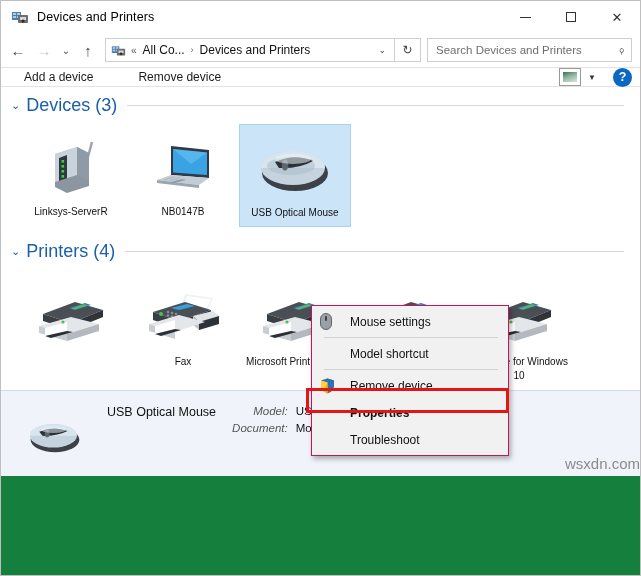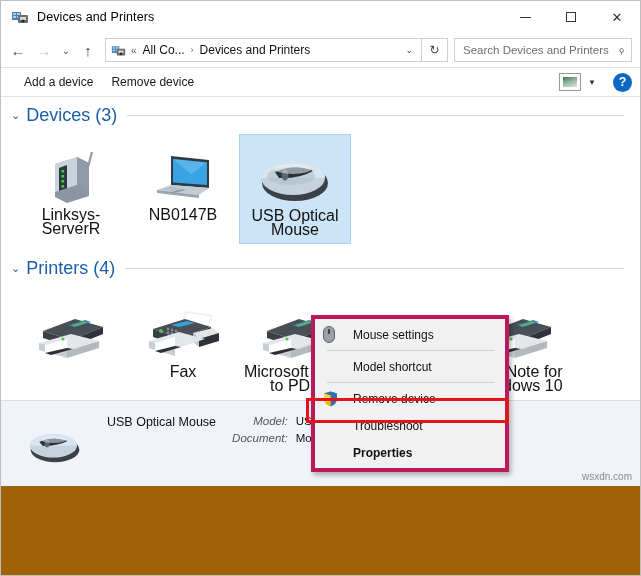--- a/index.html
+++ b/index.html
@@ -6,21 +6,21 @@
   html, body {
     margin: 0; padding: 0;
     width: 641px; height: 576px;
     background: #ffffff;
     font-family: "Liberation Sans", sans-serif;
     overflow: hidden;
   }
   #window {
     position: relative;
     width: 641px; height: 576px;
-    background: #a16207;
+    background: #15803d;
     border: 1px solid #bfbfbf;
     overflow: hidden;
   }
 
   
   .titlebar {
     height: 32px;
     display: flex;
     align-items: center;
     background: #ffffff;
@@ -71,41 +71,42 @@
     white-space: nowrap;
   }
   .crumb-sep { font-size: 9px; color: #666; margin: 0 6px; }
   .crumb-drop { margin-left: auto; font-size: 9px; color: #444; padding: 0 4px; }
   .refreshbtn {
     width: 26px; height: 24px; border: 1px solid #cfcfcf; border-left: none;
     display: flex; align-items: center; justify-content: center;
     font-size: 12px; color: #444; background: #fff; flex: none;
   }
   .searchbox {
-    width: 178px; height: 24px; flex: none;
+    width: 205px; height: 24px; flex: none;
     border: 1px solid #cfcfcf; background: #fff;
     display: flex; align-items: center;
     margin-left: 6px; padding: 0 6px;
   }
   .searchbox input {
     border: none; outline: none; flex: 1; min-width: 0;
     font-family: "Liberation Sans", sans-serif;
     font-size: 11.5px; color: #333; background: transparent;
   }
   .searchbox input::placeholder { color: #6e6e6e; }
   .search-icon { font-size: 12px; color: #444; transform: rotate(-45deg); }
 
   
   .cmdbar {
-    height: 30px;
+    height: 20px;
     display: flex; align-items: center;
     border-top: 1px solid #e3e3e3;
     border-bottom: 1px solid #e3e3e3;
     background: #ffffff;
     padding: 0 8px 0 14px;
+    gap: 27px;
   }
   .cmd {
     font-size: 12px; color: #1a1a1a;
     padding: 4px 9px; cursor: default;
   }
   .cmdbar .right { margin-left: auto; display: flex; align-items: center; gap: 2px; }
   .viewbtn {
     width: 22px; height: 18px; border: 1px solid #9a9a9a;
     display: flex; align-items: center; justify-content: center;
     background: #fff;
@@ -133,52 +134,52 @@
   .tile-row { display: flex; padding: 6px 0 0 14px; }
   .tile {
     width: 112px;
     padding: 8px 2px 6px;
     display: flex; flex-direction: column; align-items: center;
     text-align: center;
   }
   .tile.selected { background: #cce4f7; border: 1px solid #a8d3ef; }
   .tile-icon { height: 66px; display: flex; align-items: flex-end; justify-content: center; }
   .tile-label {
-    font-size: 16px; color: #111; line-height: 14px;
-    word-wrap: break-word;
+    font-size: 10px; color: #111; line-height: 14px;
+    margin-top: 7px; word-wrap: break-word;
   }
 
   
   .details {
     position: absolute; left: 0; right: 0; bottom: 0;
     height: 86px;
     background: #f0f4fa;
     border-top: 1px solid #d2dbe8;
     display: flex; align-items: flex-start;
     padding: 10px 0 0 20px;
   }
   .details-icon { width: 86px; flex: none; padding-top: 12px; }
   .details-info { padding-top: 4px; display: flex; }
   .details-name { font-size: 12.5px; color: #111; margin-right: 16px; white-space: nowrap; }
   .kvgrid { display: grid; grid-template-columns: auto auto; column-gap: 8px; row-gap: 5px; }
   .kv-key { font-size: 11.5px; color: #555; text-align: right; white-space: nowrap; font-style: italic; }
   .kv-val { font-size: 11.5px; color: #111; white-space: nowrap; }
   .watermark {
-    position: absolute; right: 8px; bottom: 4px;
-    font-size: 10px; color: #8b8b8b;
+    position: absolute; right: 0; bottom: 4px;
+    font-size: 15px; color: #8b8b8b;
     font-family: "Liberation Sans", sans-serif;
   }
 
   
   .ctxmenu {
     position: absolute;
     left: 310px; top: 218px;
     width: 198px;
     background: #f1f1f1;
-    border: 4px solid #be185d;
+    border: 1px solid #be185d;
     box-shadow: 2px 3px 5px rgba(0,0,0,0.30);
     padding: 2px 0;
     z-index: 40;
   }
   .ctxitem {
     height: 27px;
     display: flex; align-items: center;
     padding-left: 8px;
     font-size: 12px; color: #111;
   }
@@ -493,27 +494,27 @@
             <path d="M7.5 0.6 L14 2.6 V7.5 C14 11.4 11.2 14.2 7.5 15.4 Z" fill="#2f6fb5"></path>
             <path d="M7.5 0.6 L1 2.6 V7.5 C1 11.4 3.8 14.2 7.5 15.4 Z" fill="#f2b705"></path>
             <path d="M1 2.6 L7.5 0.6 L14 2.6 L7.5 4.5 Z" fill="#3c8ddb" opacity="0.0"></path>
             <path d="M7.5 0.6 L14 2.6 L7.5 4.6 L1 2.6 Z" fill="#2f6fb5"></path>
             <path d="M7.5 4.6 L1 2.6 V7.5 C1 9.3 2 11 3.5 12.3 Z" fill="#f7d44c"></path>
           </svg>
         </span>
         <span class="ctx-label">Remove device</span>
       </div>
 
+      <div class="ctxitem bold">
+        <span class="ctx-ico"></span>
+        <span class="ctx-label">Properties</span>
+      </div>
+
       <div class="ctxitem">
         <span class="ctx-ico"></span>
         <span class="ctx-label">Troubleshoot</span>
       </div>
-
-      <div class="ctxitem bold">
-        <span class="ctx-ico"></span>
-        <span class="ctx-label">Properties</span>
-      </div>
     </div>
 
     <div class="ctx-highlight" style="border-color: rgb(227, 21, 21);"></div>
 
   </div>
 </div>
 
 </body></html>

